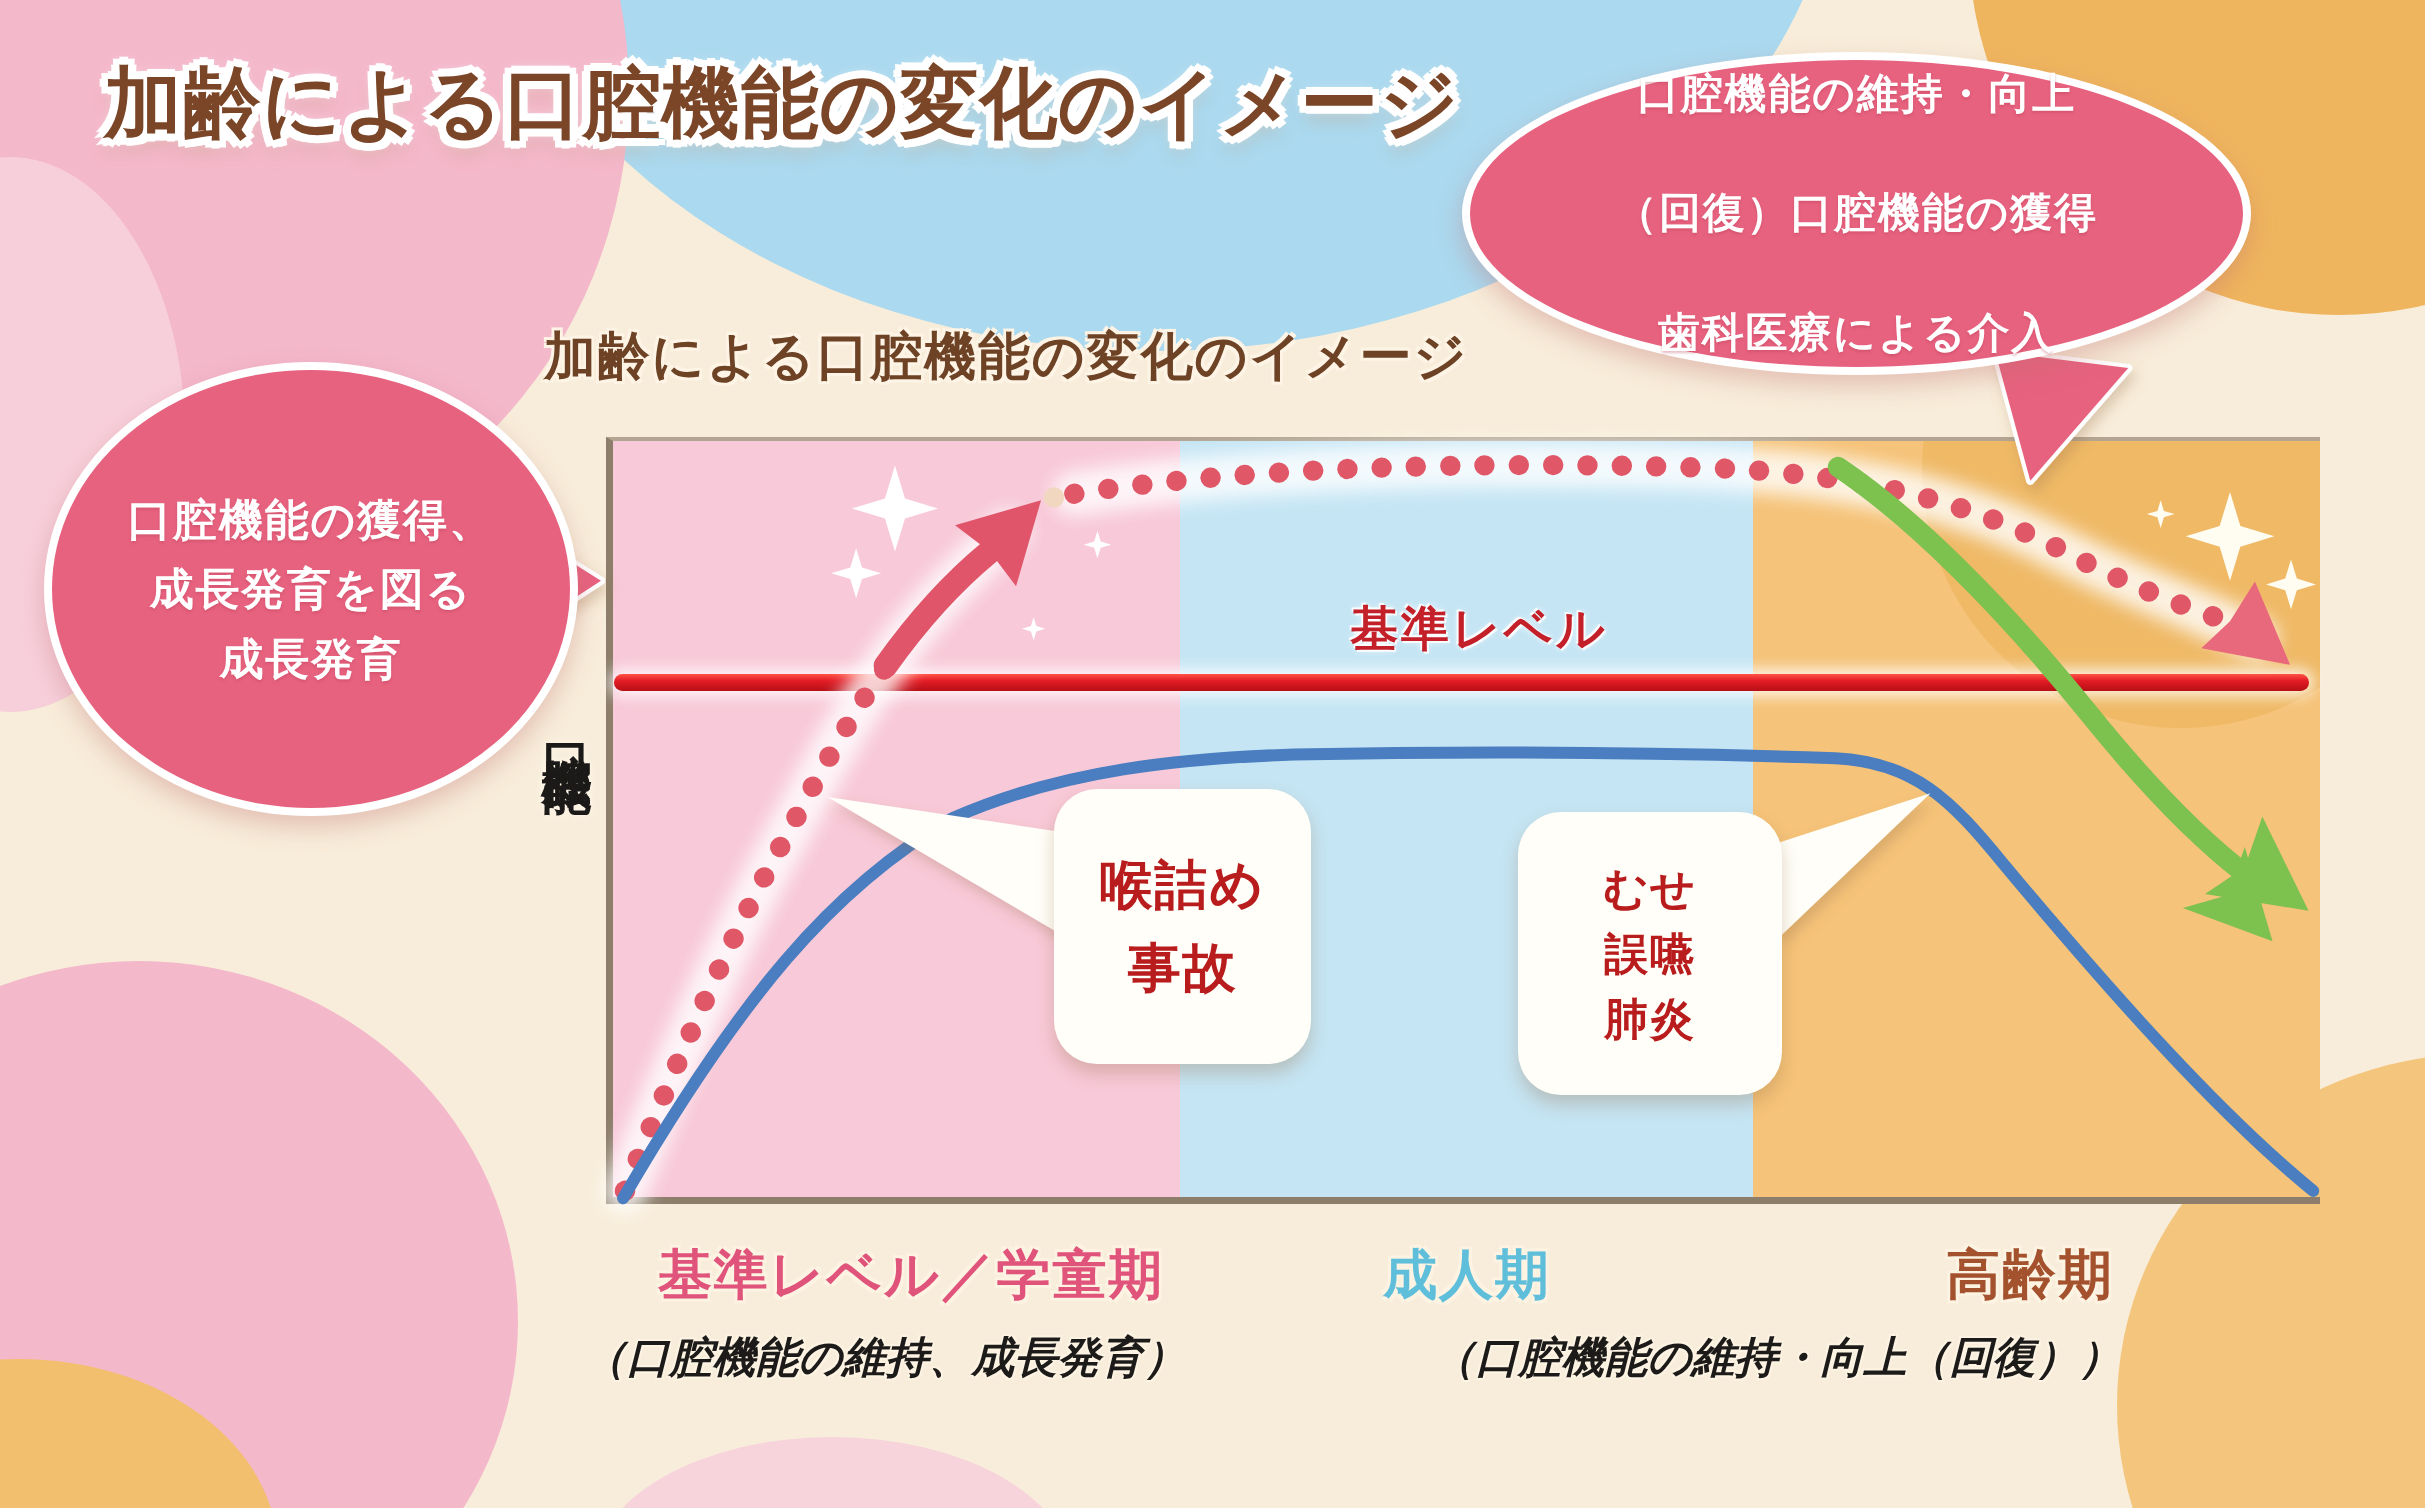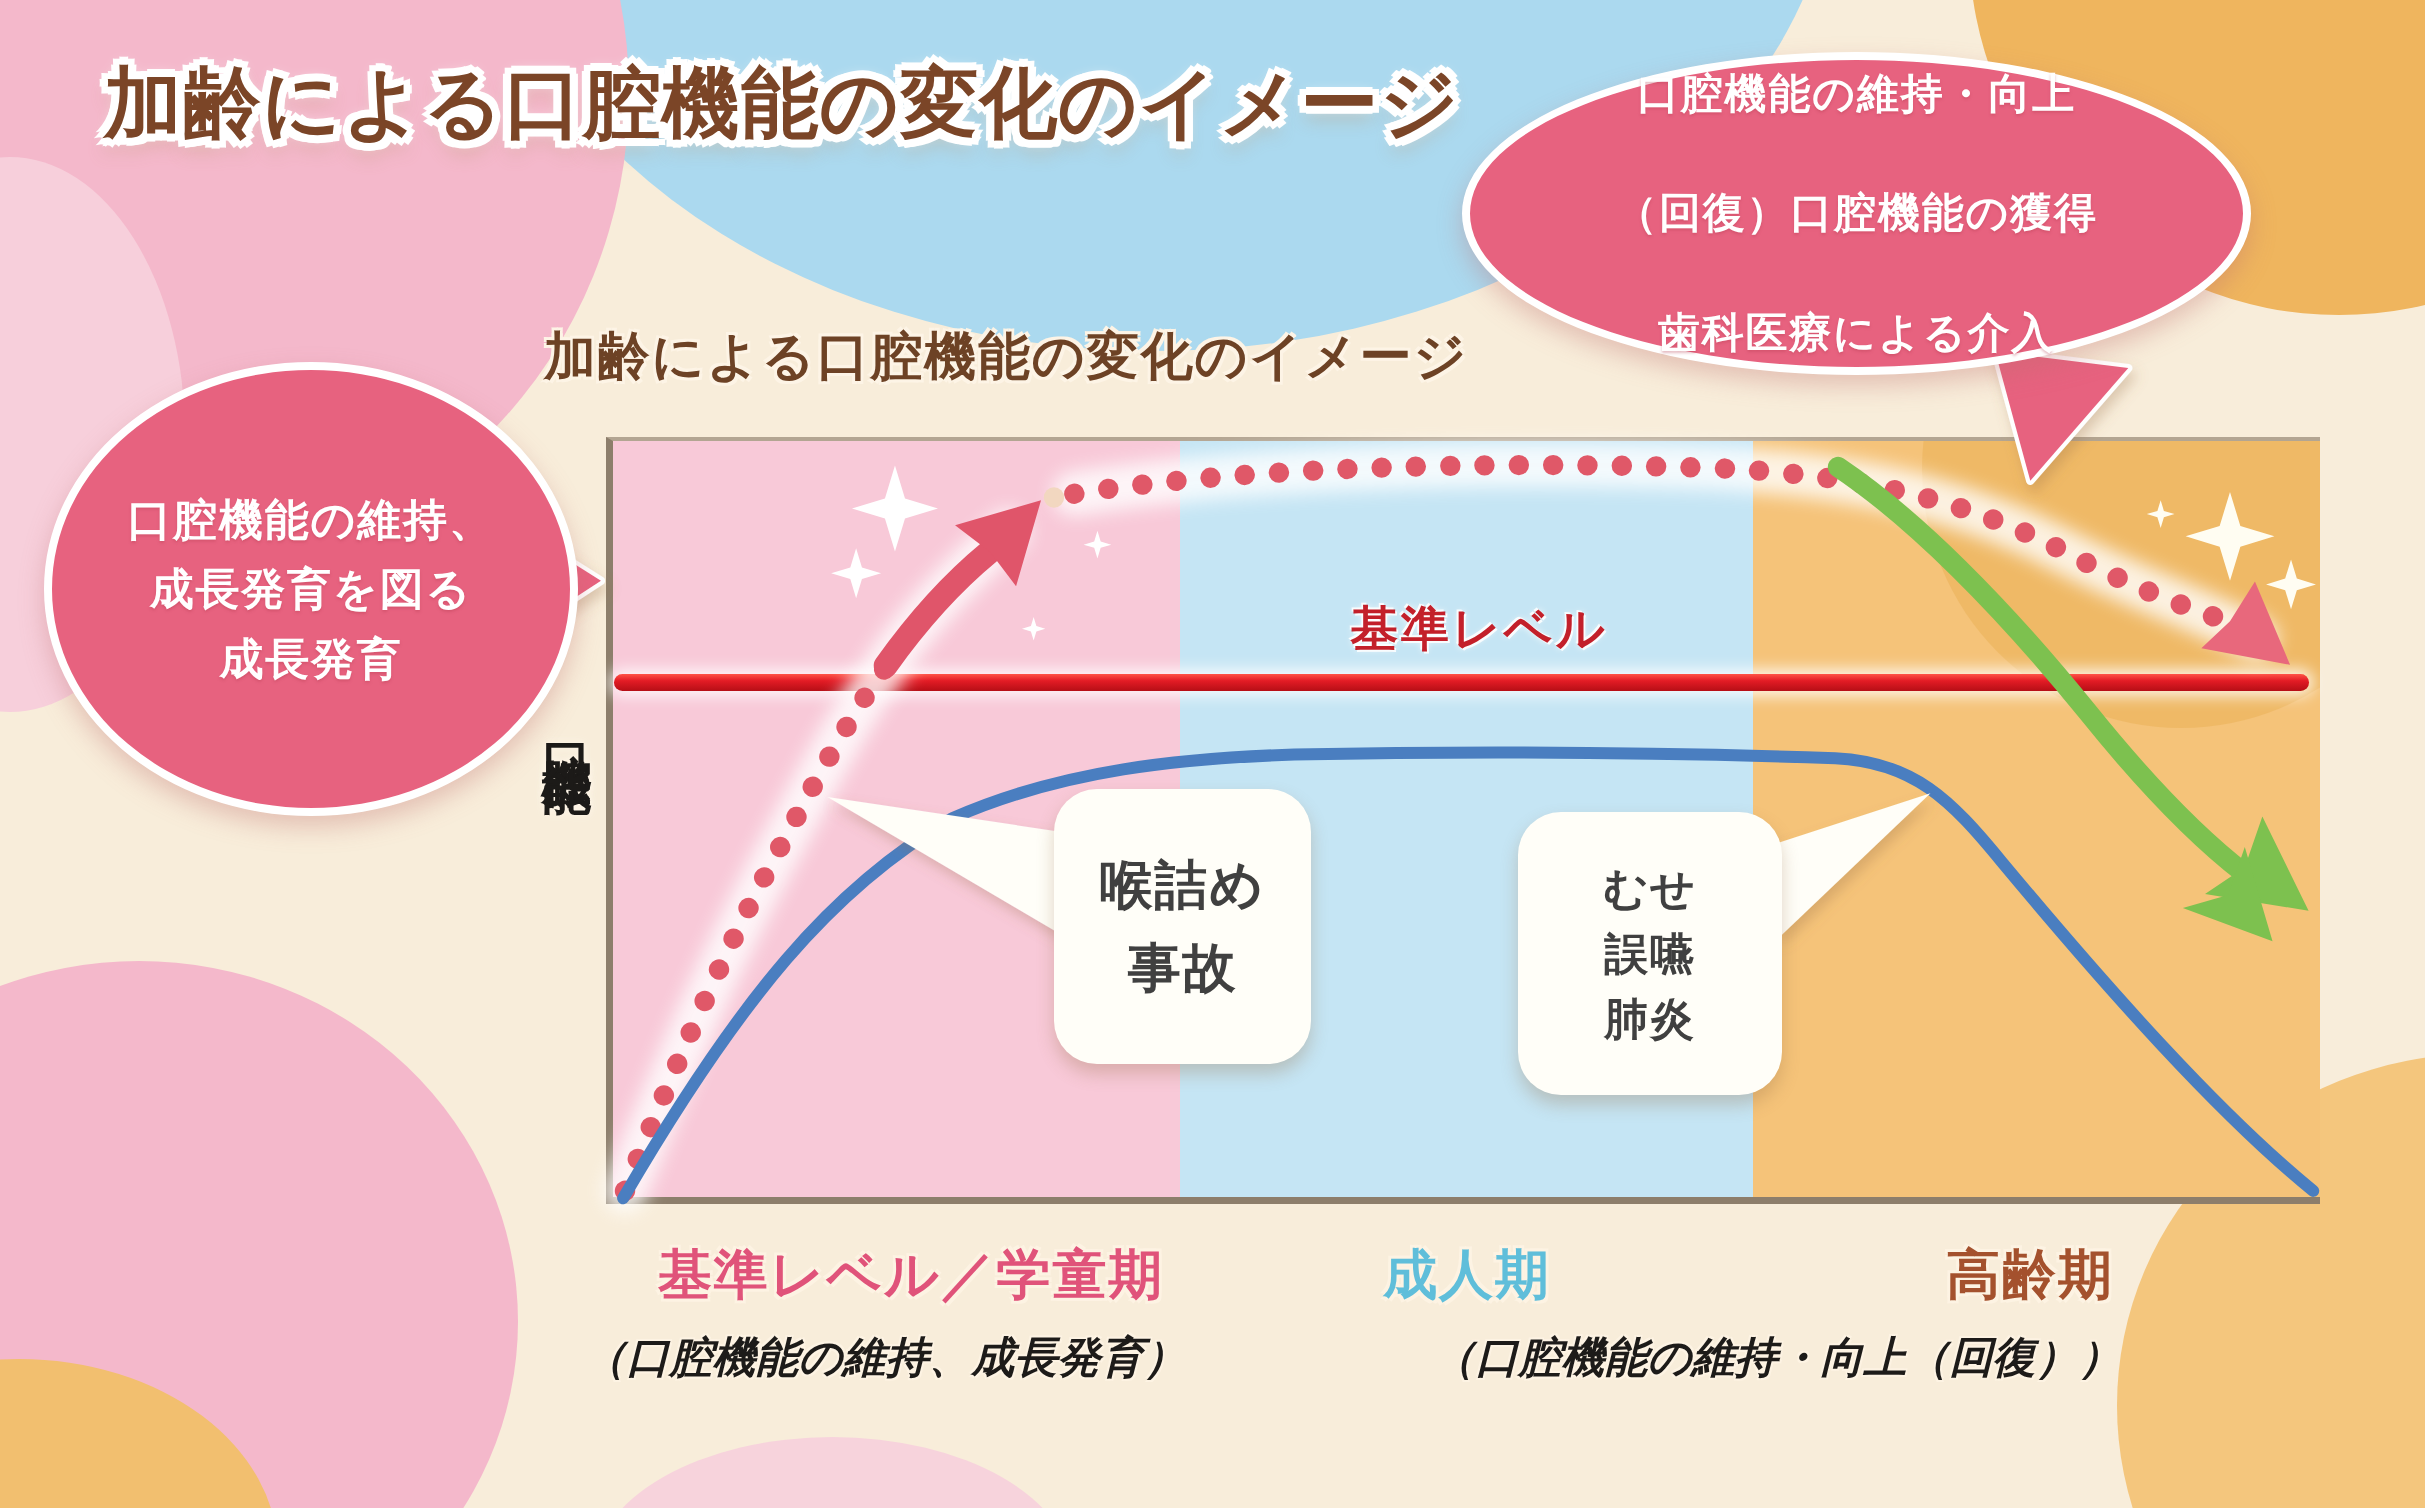--- a/index.html
+++ b/index.html
@@ -76,21 +76,21 @@
   .bubble-left .line{font-size:44px;line-height:1.58;letter-spacing:1.8px;}
   .bubble-topright{left:1462px;top:52px;width:773px;height:307px;justify-content:space-between;}
   .bubble-topright .line{font-size:42px;line-height:1.62;letter-spacing:1.8px;}
   
   .callout{
     position:absolute;background:#fffef8;border-radius:43px;z-index:40;
     box-shadow:0 9.2px 16.6px rgba(150,110,70,.30);
     display:flex;flex-direction:column;justify-content:center;align-items:center;
   }
   .callout .line{
-    color:#404040;font-weight:bold;white-space:nowrap;text-align:center;
+    color:#b91c1c;font-weight:bold;white-space:nowrap;text-align:center;
   }
   .callout-choking{left:1054px;top:789px;width:257px;height:275px;}
   .callout-choking .line{font-size:53px;line-height:1.55;letter-spacing:1.8px;}
   .callout-aspiration{left:1518px;top:812px;width:264px;height:283px;}
   .callout-aspiration .line{font-size:44px;line-height:1.48;letter-spacing:1.8px;}
   svg.overlay{position:absolute;left:0;top:0;z-index:30;pointer-events:none;}
 </style>
 </head>
 <body>
 
@@ -186,21 +186,21 @@
   <div class="line">喉詰め</div>
   <div class="line">事故</div>
 </div>
 <div class="callout callout-aspiration">
   <div class="line">むせ</div>
   <div class="line">誤嚥</div>
   <div class="line">肺炎</div>
 </div>
 
 <div class="bubble bubble-left">
-  <div class="line">口腔機能の維持、</div>
+  <div class="line">口腔機能の獲得、</div>
   <div class="line">成長発育を図る</div>
   <div class="line">成長発育</div>
 </div>
 <div class="bubble bubble-topright">
   <div class="line">口腔機能の維持・向上</div>
   <div class="line">（回復）口腔機能の獲得</div>
   <div class="line">歯科医療による介入</div>
 </div>
 
 

